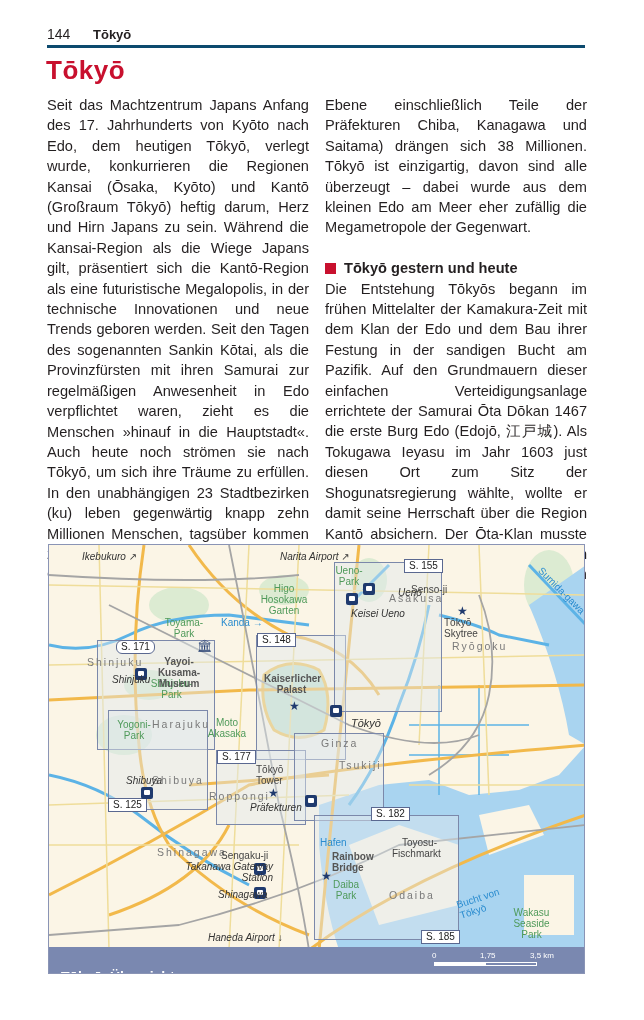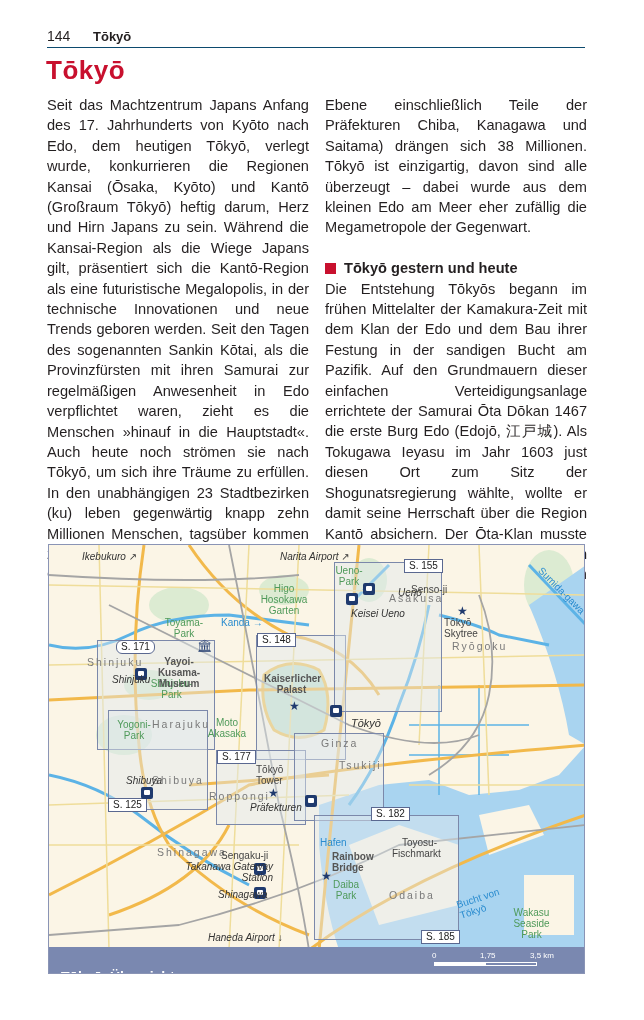--- a/index.html
+++ b/index.html
@@ -1,19 +1,19 @@
 <!DOCTYPE html>
 <html><head>
 <meta charset="utf-8">
 <style>
   * { box-sizing: border-box; margin: 0; padding: 0; }
   html, body { width: 644px; height: 1020px; background: #ffffff; overflow: hidden; }
   body { font-family: "Liberation Sans", "DejaVu Sans", sans-serif; color: #231f20; position: relative; }
 
-  .running-head { position: absolute; left: 47px; top: 28px; width: 538px; height: 20px; border-bottom: 1px solid #0c4a6e; display: flex; align-items: flex-end; padding-bottom: 3px; font-size: 14px; }
+  .running-head { position: absolute; left: 47px; top: 28px; width: 538px; height: 20px; border-bottom: 3px solid #0c4a6e; display: flex; align-items: flex-end; padding-bottom: 3px; font-size: 14px; }
   .running-head .page-no { width: 46px; font-weight: normal; }
   .running-head .run-title { font-weight: bold; font-size: 13px; }
 
   .chapter-title { position: absolute; left: 46px; top: 55px; font-size: 26px; font-weight: bold; color: #c8102e; letter-spacing: 0.5px; }
 
   .col { position: absolute; top: 95px; width: 262px; font-size: 14.6px; line-height: 20.4px; text-align: justify; hyphens: manual; }
   .col.left { left: 47px; }
   .col.right { left: 325px; }
   .col p { margin: 0; }
   .col .spacer { height: 20.4px; }

